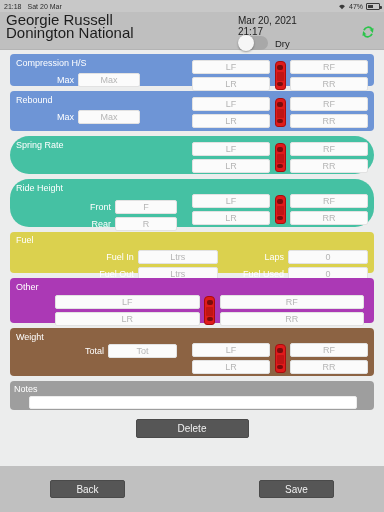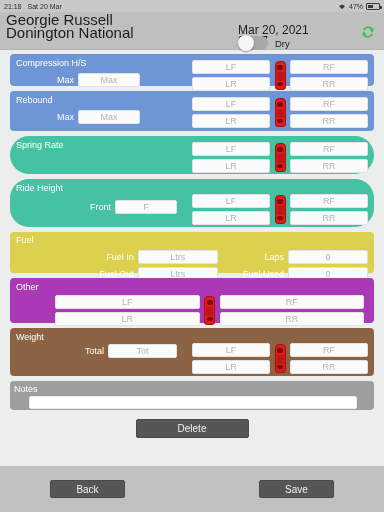--- a/index.html
+++ b/index.html
@@ -43,22 +43,22 @@
   .header {
     background: #bfbfbf;
     height: 38px;
     position: relative;
     padding: 2px 6px 0 6px;
     border-bottom: 1px solid #b4b4b4;
   }
   .hdr-left { font-size: 15px; color: #1d1d1d; line-height: 12.5px; }
   .hdr-left div { white-space: nowrap; }
   .hdr-mid {
-    position: absolute; left: 238px; top: 13px;
-    font-size: 12px; color: #1d1d1d; line-height: 10.5px;
+    position: absolute; left: 238px; top: 4px;
+    font-size: 10px; color: #1d1d1d; line-height: 10.5px;
   }
   .toggle-row {
     position: absolute; left: 238px; top: 24px;
     display: flex; align-items: center; gap: 7px;
   }
   .toggle {
     width: 30px; height: 14px; border-radius: 8px;
     background: #a8a8a8; position: relative; flex: none;
   }
   .toggle .knob {
@@ -288,20 +288,24 @@
       <div class="fld" style="grid-column:3;grid-row:2">RR</div>
     </div>
   </div>
 
   <div class="panel p-teal" style="height:48px">
     <div class="panel-title">Ride Height</div>
     <div class="row" style="margin-top:6px">
       <div class="lbl" style="width:95px;margin-right:4px">Front</div>
       <div class="fld" style="width:62px">F</div>
     </div>
+    <div class="row" style="margin-top:3px">
+      <div class="lbl" style="width:95px;margin-right:4px">Rear</div>
+      <div class="fld" style="width:62px">R</div>
+    </div>
     <div class="corner-grid sec-right low">
       <div class="fld" style="grid-column:1;grid-row:1">LF</div>
       <div class="fld" style="grid-column:3;grid-row:1">RF</div>
       <div class="car-cell">
         <div class="car">
             <div class="wind-f"></div>
             <div class="roof"></div>
             <div class="wind-r"></div>
           </div>
       </div>

